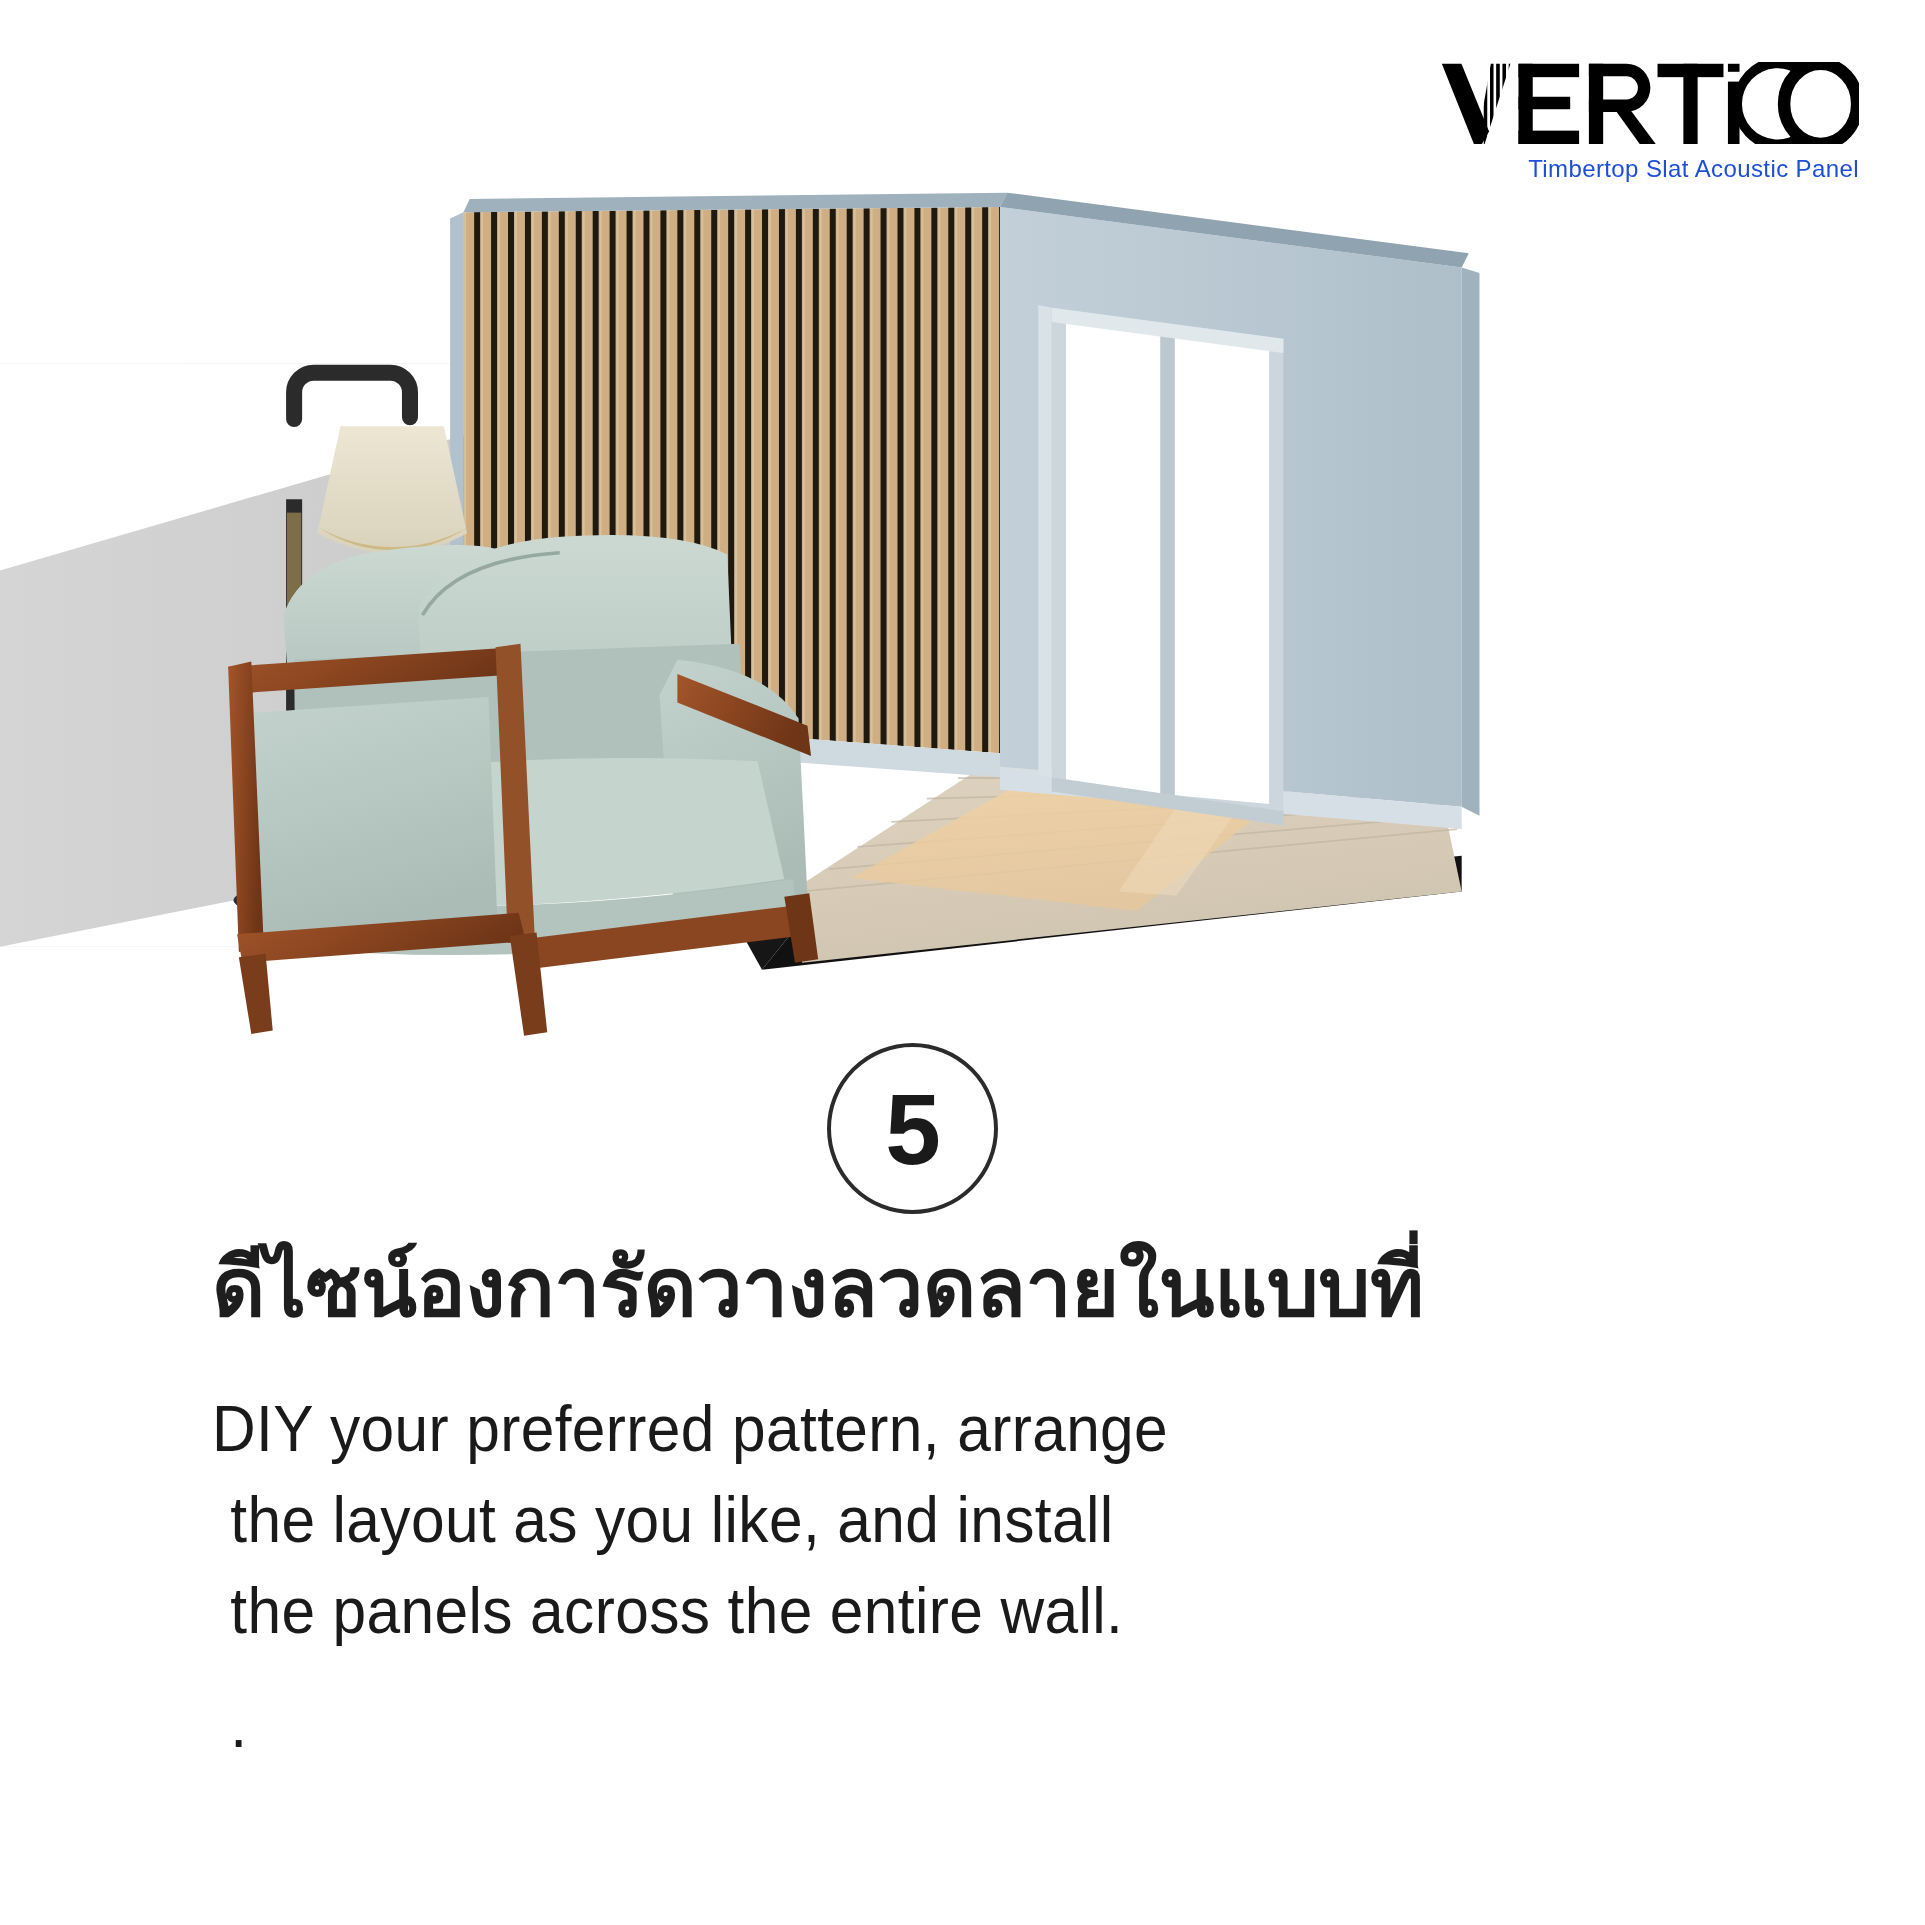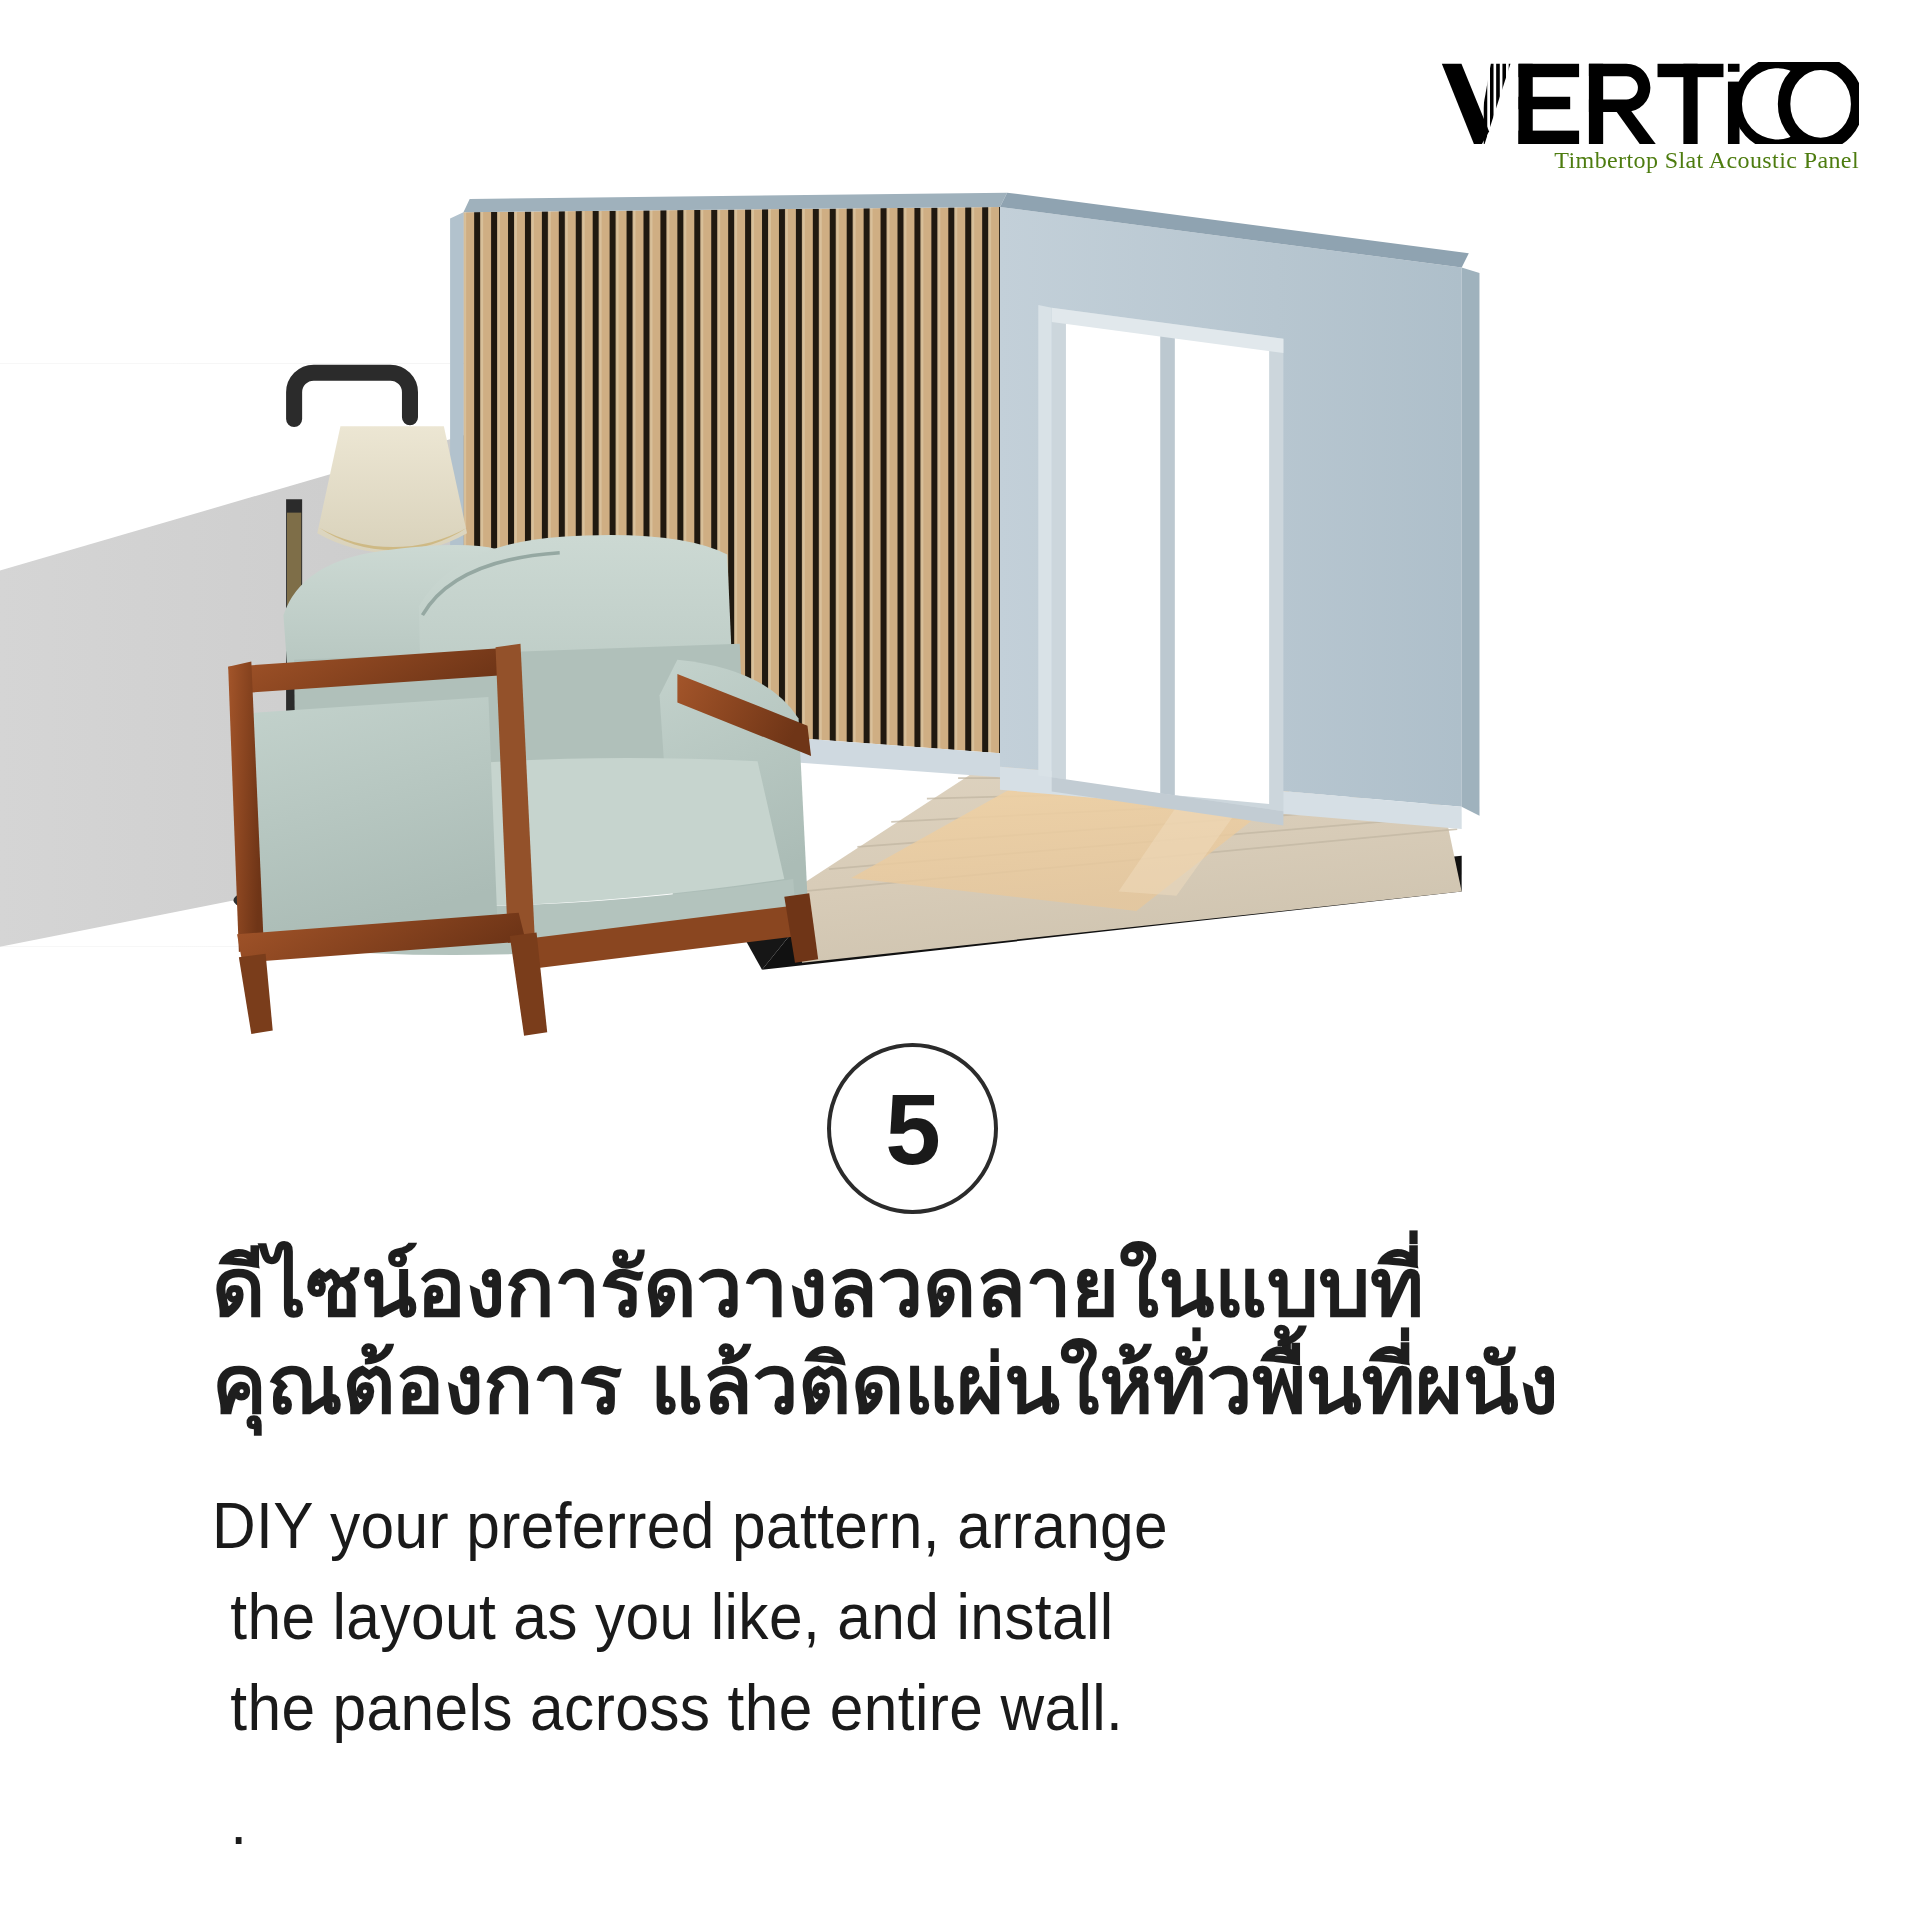--- a/index.html
+++ b/index.html
@@ -5,21 +5,21 @@
   * { margin:0; padding:0; box-sizing:border-box; }
   html, body { width:1926px; height:1926px; background:#ffffff; }
   body { font-family:"Liberation Sans", sans-serif; overflow:hidden; position:relative; }
 
   #page { position:relative; width:1926px; height:1926px; background:#fff; overflow:hidden; }
 
   
   .logo-block { position:absolute; top:62px; right:67px; text-align:right; }
   .logo-word { display:flex; align-items:flex-end; justify-content:flex-end; height:82px; }
   .logo-word svg { display:block; }
-  .logo-tag { font-size:24px; letter-spacing:0.4px; color:#4d7c0f; margin-top:3px; font-family:Liberation Serif, serif; }
+  .logo-tag { font-size:24px; letter-spacing:0.4px; color:#1d4ed8; margin-top:11px; font-family:Liberation Sans, sans-serif; }
 
   
   .scene { position:absolute; left:0; top:0; width:1926px; height:1052px; }
   .scene svg { position:absolute; left:0; top:0; }
 
   
   .step-circle {
     position:absolute; left:827px; top:1043px; width:171px; height:171px;
     border:4.5px solid #2b2b2b; border-radius:50%;
     display:flex; align-items:center; justify-content:center;
@@ -216,21 +216,20 @@
     </svg>
   </div>
 
   <div class="step-circle">
     <span class="step-num">5</span>
   </div>
 
   <div class="copy">
     <div class="thai-head">
       <div>ดีไซน์องการัดวางลวดลายในแบบที่</div>
-      <div>คุณต้องการ แล้วติดแผ่นให้ทั่วพื้นที่ผนัง</div>
     </div>
     <div class="eng-body">
       <div class="eng-line">DIY your preferred pattern, arrange</div>
       <div class="eng-line c">the layout as you like, and install</div>
       <div class="eng-line c">the panels across the entire wall.</div>
       <div class="trailing-dot">.</div>
     </div>
   </div>
 
 </div>

